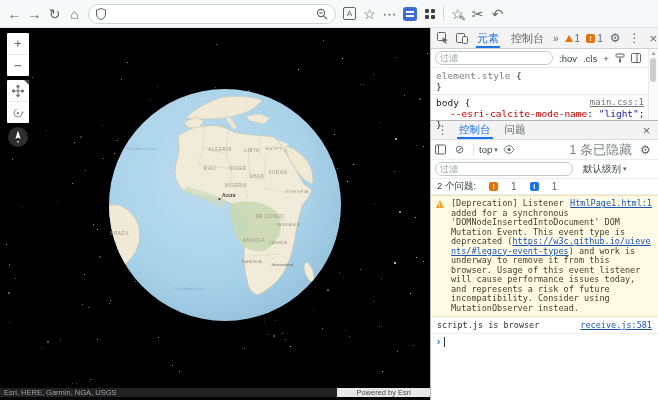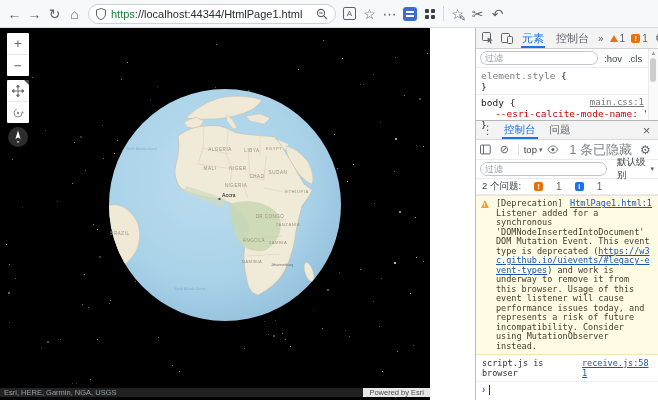--- a/index.html
+++ b/index.html
@@ -46,25 +46,25 @@
   .w-nav .nb + .nb{border-top:1px solid #e8e8e8;}
   .nav-corner{position:absolute;right:0;top:0;width:0;height:0;
     border-top:5px solid #4c4c4c;border-left:5px solid transparent;}
   .compass{position:absolute;left:8px;top:99px;width:20px;height:20px;border-radius:50%;
     background:#2d2d2d;box-shadow:0 1px 2px rgba(0,0,0,.5);display:flex;align-items:center;justify-content:center;cursor:pointer;}
 
   .attrib{position:absolute;left:0;right:0;bottom:0;height:12px;display:flex;align-items:flex-start;
     font-size:7.5px;}
   .attrib-left{flex:1;background:rgba(38,38,38,.88);color:#9aa0a6;display:flex;align-items:center;
     padding:0 4px;white-space:nowrap;overflow:hidden;}
-  .attrib-right{background:#e8e8e8;color:#4a4a4a;display:flex;align-items:center;padding:0 6px;white-space:nowrap;}
+  .attrib-right{background:#e8e8e8;color:#4a4a4a;display:flex;align-items:center;padding:0 19px;white-space:nowrap;}
 
   
   .devtools{flex:1;min-width:0;display:flex;flex-direction:column;background:#fff;border-left:1px solid #b9bcc0;
-    color:#303336;margin-left:45px;}
+    color:#303336;}
   .dt-toolbar{height:20px;flex:none;background:#f3f3f3;border-bottom:1px solid #d0d0d2;
     display:flex;align-items:center;padding:0 3px;gap:2px;}
   .dt-icon{width:17px;height:17px;display:flex;align-items:center;justify-content:center;color:#5f6368;
     font-size:12px;flex:none;cursor:pointer;}
   .dt-tab{height:20px;display:flex;align-items:center;padding:0 5px;font-size:11px;color:#5f6368;
     position:relative;flex:none;cursor:pointer;white-space:nowrap;}
   .dt-tab.active{color:#1a73e8;}
   .dt-tab.active::after{content:"";position:absolute;left:4px;right:4px;bottom:0;height:2px;background:#1a73e8;}
   .chev{color:#5f6368;font-size:10px;padding:0 2px;cursor:pointer;}
   .badge-wrap{display:flex;align-items:center;gap:2px;padding:0 2px;flex:none;cursor:pointer;}
@@ -147,21 +147,20 @@
   <div class="toolbar">
     <div class="tb-btn">←</div>
     <div class="tb-btn">→</div>
     <div class="tb-btn">↻</div>
     <div class="tb-btn">⌂</div>
 
     <div class="urlbar">
       <svg class="ico" width="10" height="12" viewBox="0 0 10 12">
         <path d="M5 0.5 L9.5 2 V6 C9.5 9 7.5 10.8 5 11.6 C2.5 10.8 0.5 9 0.5 6 V2 Z" fill="none" stroke="#5f6368" stroke-width="1"></path>
       </svg>
-      <span class="url-text"><span class="url-scheme">https</span><span class="url-rest">://localhost:44344/HtmlPage1.html</span></span>
       <span style="margin-left:auto;flex:none;">
         <svg class="ico" width="12" height="12" viewBox="0 0 12 12">
           <circle cx="5" cy="5" r="3.6" fill="none" stroke="#5f6368" stroke-width="1.1"></circle>
           <line x1="7.8" y1="7.8" x2="11" y2="11" stroke="#5f6368" stroke-width="1.2"></line>
           <line x1="3.2" y1="5" x2="6.8" y2="5" stroke="#5f6368" stroke-width="1.1"></line>
         </svg>
       </span>
     </div>
 
     <div class="tb-btn">

